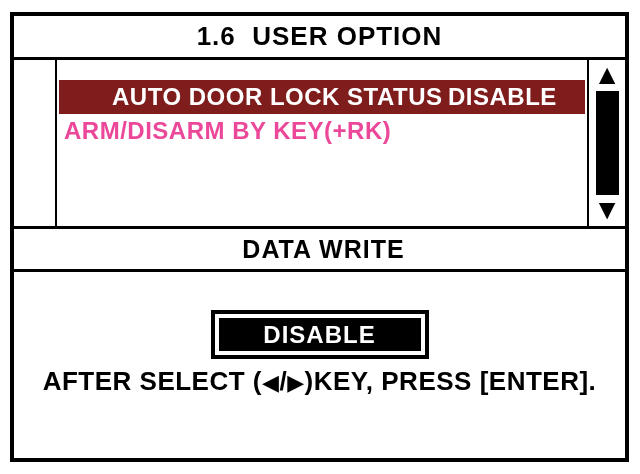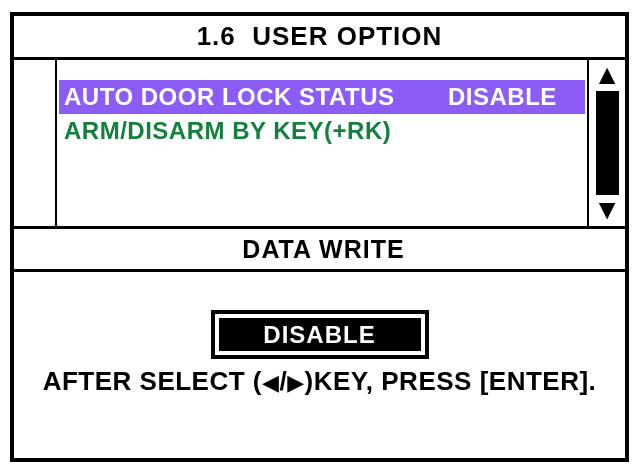--- a/index.html
+++ b/index.html
@@ -55,25 +55,26 @@
     overflow: hidden;
   }
   .option-row {
     height: 34px;
     display: flex;
     align-items: center;
     font-size: 24px;
     font-weight: bold;
     letter-spacing: 0.5px;
     background: #ffffff;
-    color: #15803d;
+    color: #ec4899;
   }
   .option-row.selected {
-    background: #8b5cf6;
+    background: #7f1d1d;
     color: #ffffff;
+    padding-left: 48px;
   }
   .row-label {
     flex: 1 1 auto;
     padding-left: 5px;
     white-space: nowrap;
     overflow: hidden;
   }
   .row-value {
     flex: 0 0 137px;
     white-space: nowrap;

